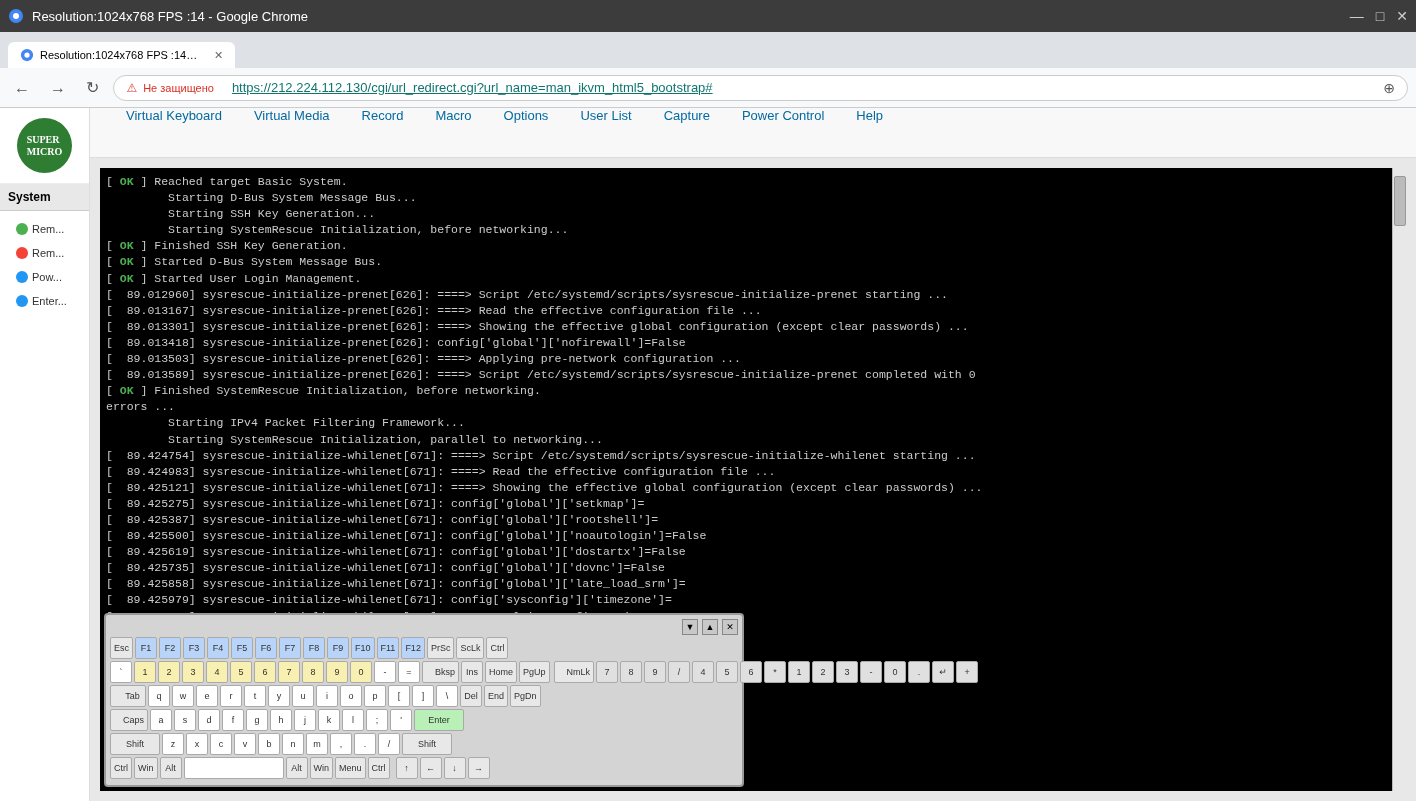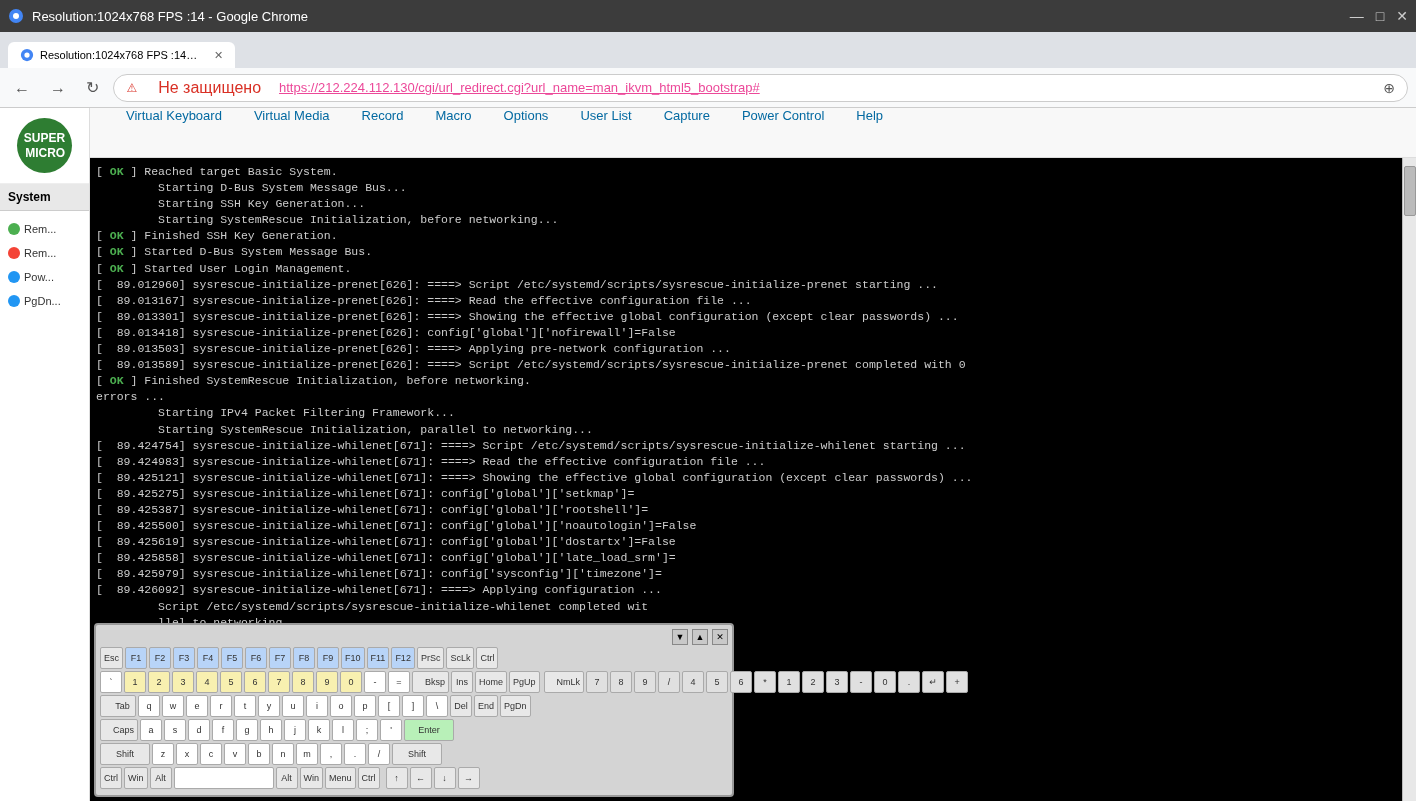--- a/index.html
+++ b/index.html
@@ -10,49 +10,49 @@
     .title-btn { color: #ccc; font-size: 14px; cursor: pointer; background: none; border: none; }
 
     .tab-bar { background: #dee1e6; display: flex; align-items: flex-end; padding: 4px 8px 0; height: 36px; }
     .tab { background: #fff; border-radius: 6px 6px 0 0; padding: 6px 12px; font-size: 12px; display: flex; align-items: center; gap: 6px; min-width: 200px; }
     .tab-close { font-size: 11px; color: #666; margin-left: 8px; }
 
     .address-bar { background: #f8f9fa; border-bottom: 1px solid #ccc; display: flex; align-items: center; padding: 4px 8px; gap: 8px; height: 40px; }
     .nav-btn { background: none; border: none; font-size: 16px; color: #555; cursor: pointer; padding: 2px 6px; }
     .nav-btn:disabled { color: #bbb; }
     .url-bar { flex: 1; display: flex; align-items: center; background: #fff; border: 1px solid #ccc; border-radius: 20px; padding: 4px 12px; gap: 6px; }
-    .security-warning { color: #d93025; font-size: 16px; display: flex; align-items: center; gap: 3px; margin-left: 15px; }
+    .security-warning { color: #d93025; font-size: 11px; display: flex; align-items: center; gap: 3px; }
     .security-icon { color: #d93025; font-size: 12px; }
-    .url-highlighted { color: #ec4899; text-decoration: underline; padding-left: 12px; }
+    .url-highlighted { color: #0f766e; text-decoration: underline; padding-left: 12px; }
     .translate-btn { margin-left: auto; color: #555; font-size: 14px; }
 
     
     .app-container { display: flex; height: calc(801px - 108px); }
 
     
     .sidebar { width: 90px; background: #fff; border-right: 1px solid #ddd; display: flex; flex-direction: column; overflow: hidden; }
     .sidebar-logo { padding: 10px; border-bottom: 1px solid #eee; display: flex; justify-content: center; }
     .logo-circle { width: 55px; height: 55px; border-radius: 50%; background: #2e7d32; display: flex; align-items: center; justify-content: center; color: white; font-size: 10px; font-weight: bold; }
     .sidebar-system { padding: 6px 8px; background: #e8e8e8; text-align: left; font-size: 12px; font-weight: bold; border-bottom: 1px solid #ccc; }
     .sidebar-items { padding: 6px 0; }
-    .sidebar-item { display: flex; gap: 4px; padding: 6px 8px; cursor: pointer; font-size: 11px; color: #333; }
+    .sidebar-item { display: flex; gap: 4px; padding: 6px 16px; cursor: pointer; font-size: 11px; color: #333; }
     .sidebar-dot { width: 12px; height: 12px; border-radius: 50%; flex-shrink: 0; }
     .dot-green { background: #4caf50; }
     .dot-red { background: #f44336; }
     .dot-blue { background: #2196f3; }
 
     
     .top-nav { background: #f8f8f8; border-bottom: 1px solid #ddd; display: flex; align-items: center; padding: 0 20px; height: 50px; }
     .nav-item { padding: 0 16px; height: 100%; display: flex; align-items: flex-start; font-size: 13px; color: #0369a1; cursor: pointer; border-bottom: 3px solid transparent; }
 
     
     .main-content { flex: 1; display: flex; flex-direction: column; background: #e8e8e8; overflow: hidden; }
 
     
-    .terminal-area { flex: 1; background: #1a1a1a; margin: 0; position: relative; overflow: hidden; }
+    .terminal-area { flex: 1; background: #1a1a1a; margin: 10px; position: relative; overflow: hidden; }
     .terminal { width: 100%; height: 100%; background: #000; color: #ccc; font-family: 'Courier New', monospace; font-size: 11.5px; padding: 6px; overflow: hidden; line-height: 1.4; }
     .ok { color: #4caf50; font-weight: bold; }
     .term-line { white-space: pre; }
 
     
     .vkb { position: absolute; bottom: 0; left: 0; width: 640px; background: #d4d4d4; border: 2px solid #999; border-radius: 4px; padding: 4px; z-index: 100; }
     .vkb-header { display: flex; justify-content: flex-end; gap: 4px; margin-bottom: 2px; }
     .vkb-btn { width: 16px; height: 16px; background: #c8c8c8; border: 1px solid #888; font-size: 9px; display: flex; align-items: center; justify-content: center; cursor: pointer; }
     .vkb-row { display: flex; gap: 2px; margin-bottom: 2px; }
     .key { background: #fff; border: 1px solid #aaa; border-radius: 2px; height: 22px; min-width: 22px; display: flex; align-items: center; justify-content: center; font-size: 9px; cursor: pointer; padding: 0 3px; color: #333; }
@@ -107,40 +107,40 @@
     <span class="url-highlighted">https://212.224.112.130/cgi/url_redirect.cgi?url_name=man_ikvm_html5_bootstrap#</span>
     <span class="translate-btn">⊕</span>
   </div>
 </div>
 
 <div class="app-container">
 
   <div class="sidebar">
     <div class="sidebar-logo">
       <div class="logo-circle">
-        <span style="font-size:12px;text-align:right;line-height:1.2;">SUPER<br>MICRO</span>
+        <span style="font-size:10px;text-align:left;line-height:1.2;font-family:Liberation Serif, serif;">SUPER<br>MICRO</span>
       </div>
     </div>
     <div class="sidebar-system">System</div>
     <div class="sidebar-items">
       <div class="sidebar-item">
         <div class="sidebar-dot dot-green"></div>
         <span>Rem...</span>
       </div>
       <div class="sidebar-item">
         <div class="sidebar-dot dot-red"></div>
         <span>Rem...</span>
       </div>
       <div class="sidebar-item">
         <div class="sidebar-dot dot-blue"></div>
         <span>Pow...</span>
       </div>
       <div class="sidebar-item">
         <div class="sidebar-dot dot-blue"></div>
-        <span>PgDn...</span>
+        <span>Enter...</span>
       </div>
     </div>
   </div>
 
   <div class="main-content">
 
     <div class="top-nav">
       <div class="nav-item">
         <span>Virtual Keyboard</span>
       </div>
@@ -189,20 +189,21 @@
           <div class="term-line">errors ...</div>
           <div class="term-line">         Starting IPv4 Packet Filtering Framework...</div>
           <div class="term-line">         Starting SystemRescue Initialization, parallel to networking...</div>
           <div class="term-line">[  89.424754] sysrescue-initialize-whilenet[671]: ====&gt; Script /etc/systemd/scripts/sysrescue-initialize-whilenet starting ...</div>
           <div class="term-line">[  89.424983] sysrescue-initialize-whilenet[671]: ====&gt; Read the effective configuration file ...</div>
           <div class="term-line">[  89.425121] sysrescue-initialize-whilenet[671]: ====&gt; Showing the effective global configuration (except clear passwords) ...</div>
           <div class="term-line">[  89.425275] sysrescue-initialize-whilenet[671]: config['global']['setkmap']=</div>
           <div class="term-line">[  89.425387] sysrescue-initialize-whilenet[671]: config['global']['rootshell']=</div>
           <div class="term-line">[  89.425500] sysrescue-initialize-whilenet[671]: config['global']['noautologin']=False</div>
           <div class="term-line">[  89.425619] sysrescue-initialize-whilenet[671]: config['global']['dostartx']=False</div>
+          <div class="term-line">[  89.425735] sysrescue-initialize-whilenet[671]: config['global']['dovnc']=False</div>
           <div class="term-line">[  89.425858] sysrescue-initialize-whilenet[671]: config['global']['late_load_srm']=</div>
           <div class="term-line">[  89.425979] sysrescue-initialize-whilenet[671]: config['sysconfig']['timezone']=</div>
           <div class="term-line">[  89.426092] sysrescue-initialize-whilenet[671]: ====&gt; Applying configuration ...</div>
           <div class="term-line">         Script /etc/systemd/scripts/sysrescue-initialize-whilenet completed wit</div>
           <div class="term-line">         llel to networking.</div>
           <div class="term-line"></div>
           <div class="term-line">[<span class="ok"> OK </span>] Reached target Network.</div>
         </div>
 
       <div class="vkb" style="position:absolute;bottom:4px;left:4px;">

